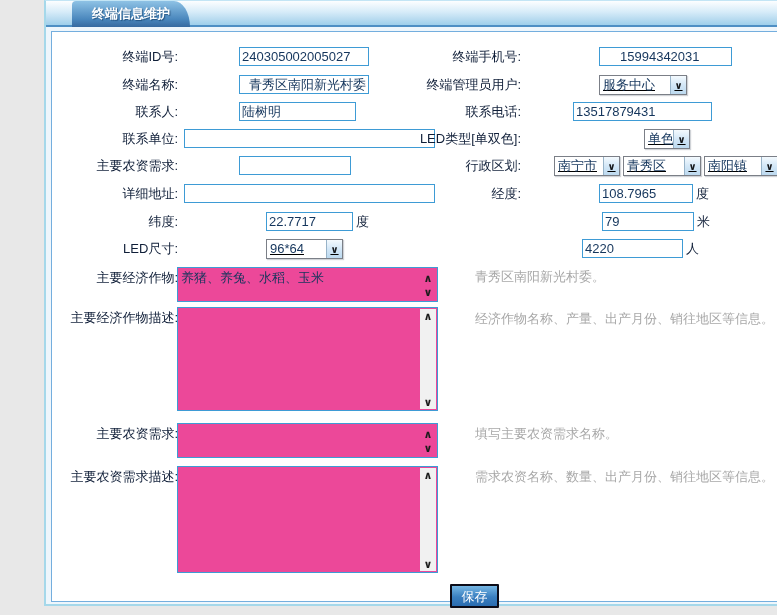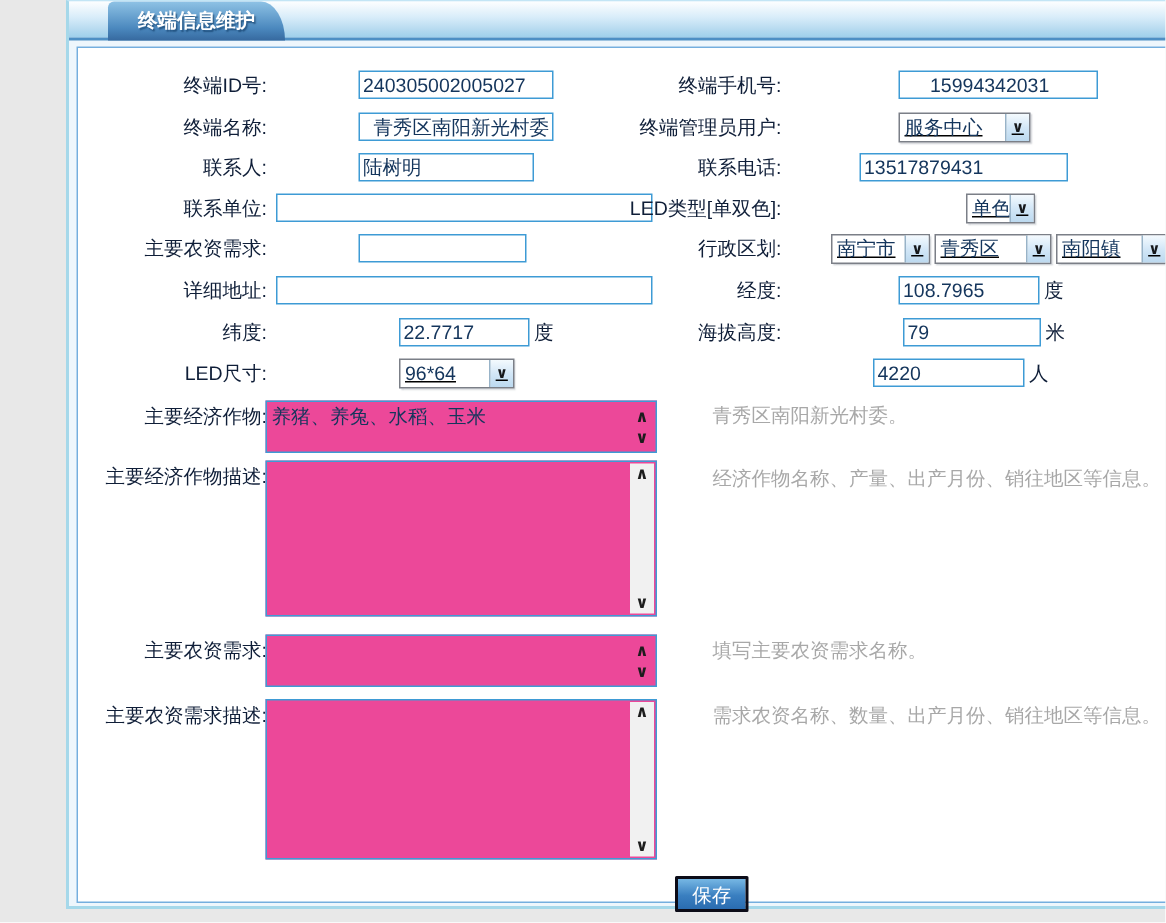--- a/index.html
+++ b/index.html
@@ -112,21 +112,20 @@
 
     <span class="lab lab-l" style="top:183px">详细地址:</span>
     <input class="inp" style="left: 138px; top: 183px; width: 251px;" value="">
     <span class="lab lab-r" style="top:183px">经度:</span>
     <input class="inp" style="left: 553px; top: 183px; width: 94px;" value="108.7965">
     <span class="unit" style="left:650px;top:183px">度</span>
 
     <span class="lab lab-l" style="top:211px">纬度:</span>
     <input class="inp" style="left: 220px; top: 211px; width: 87px;" value="22.7717">
     <span class="unit" style="left:310px;top:211px">度</span>
-    <span class="lab lab-r" style="top:211px">海拔高度:</span>
     <input class="inp" style="left: 556px; top: 211px; width: 92px;" value="79">
     <span class="unit" style="left:651px;top:211px">米</span>
 
     <span class="lab lab-l" style="top:238px">LED尺寸:</span>
     <div class="sel" style="left:220px;top:238px;width:77px">
       <span class="sel-val">96*64</span>
       <span class="sel-arrow">∨</span>
     </div>
     <input class="inp" style="left: 536px; top: 238px; width: 101px;" value="4220">
     <span class="unit" style="left:640px;top:238px">人</span>

